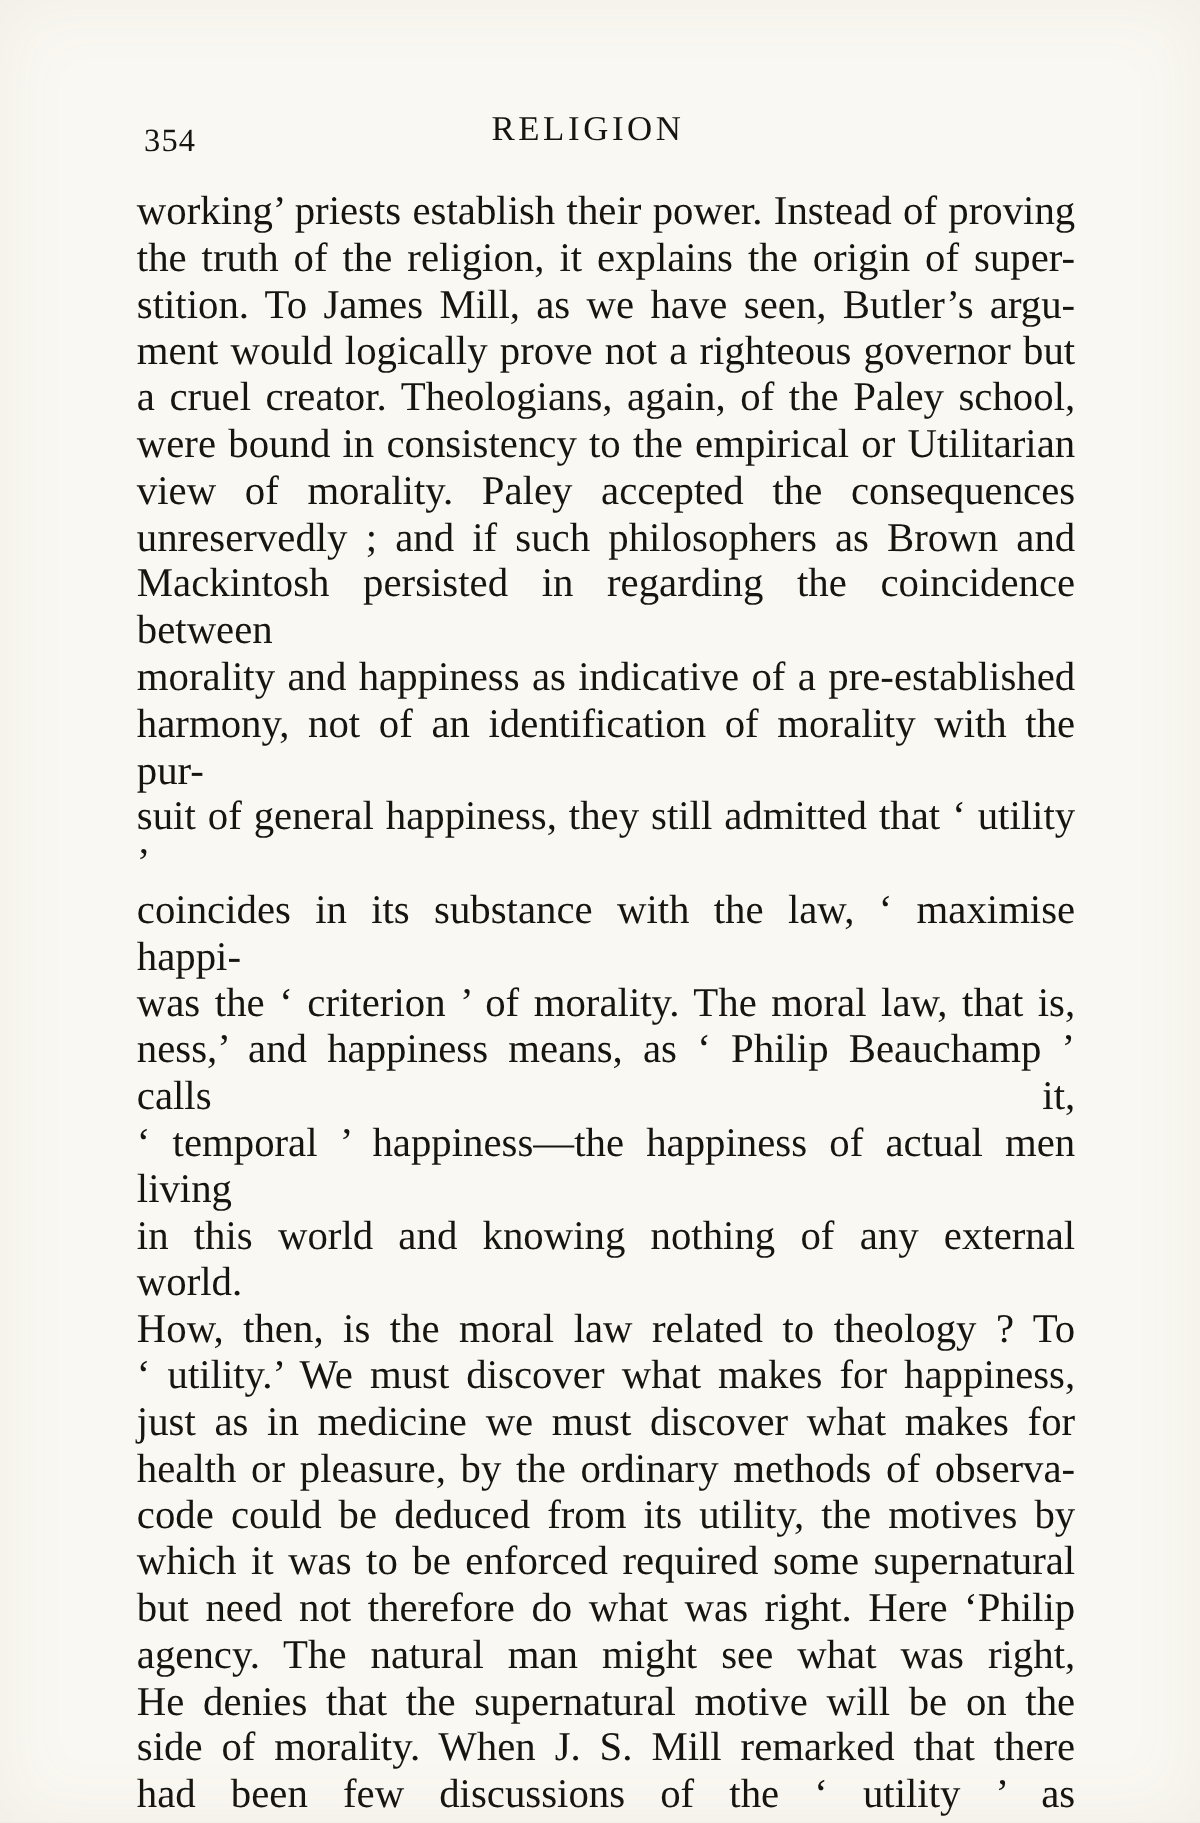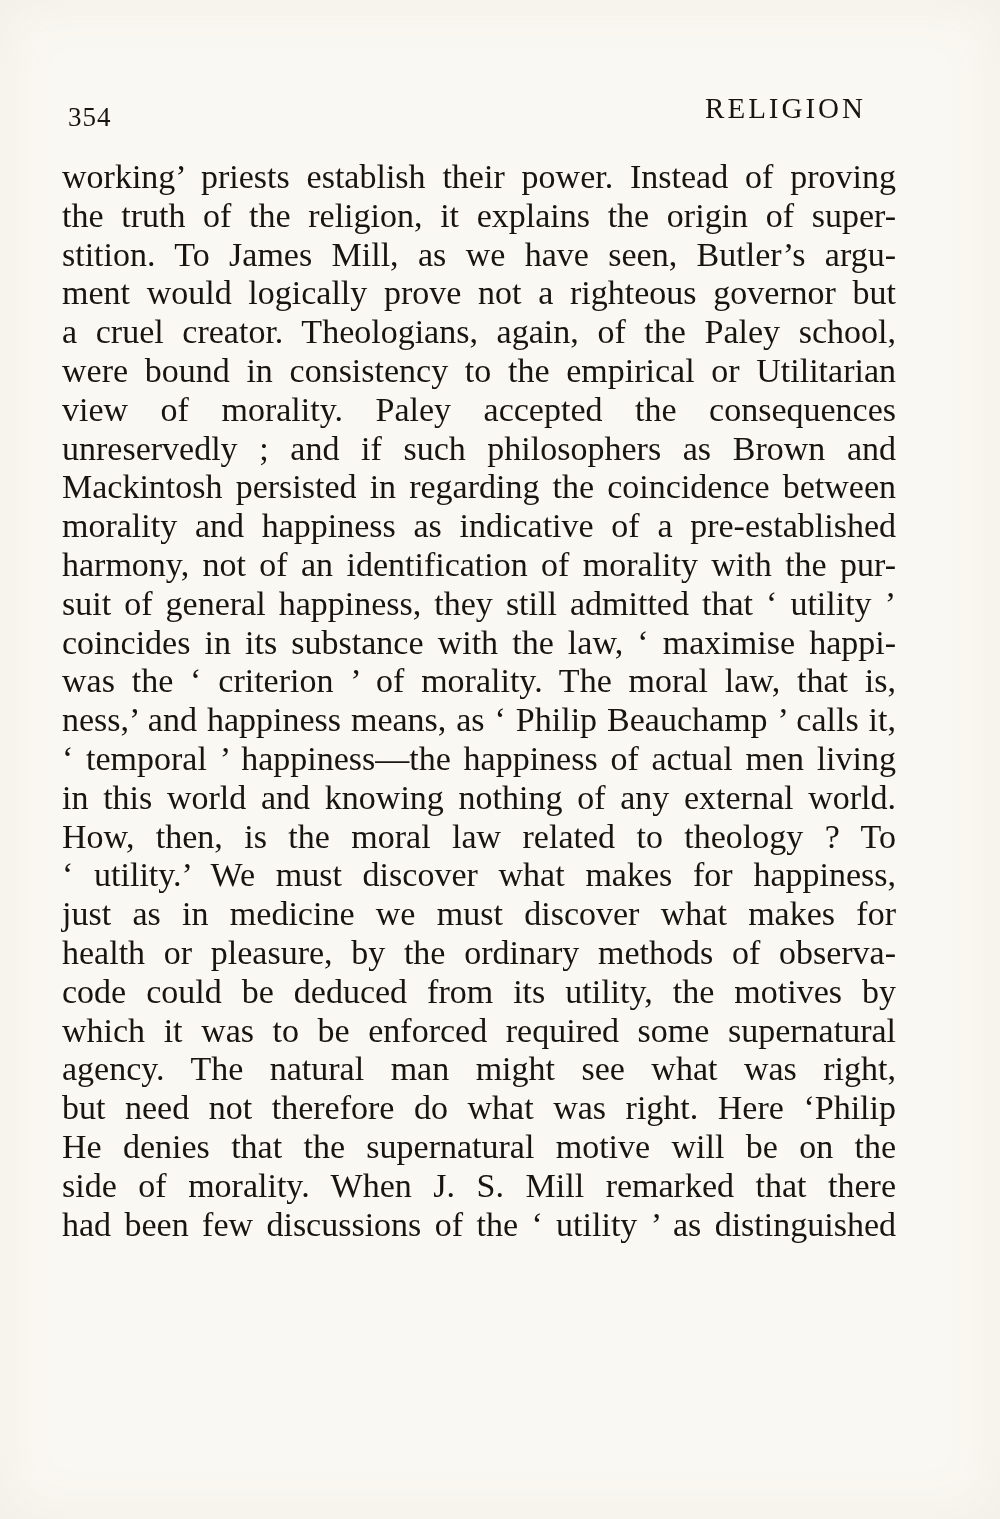--- a/index.html
+++ b/index.html
@@ -7,21 +7,21 @@
     padding: 0;
     background: #e9e6df;
   }
   .page {
     position: relative;
     width: 1000px;
     height: 1519px;
     margin: 0 auto;
     background: #faf8f2;
     box-sizing: border-box;
-    padding: 92px 104px 0 62px;
+    padding: 92px 104px 0 114px;
     font-family: "Liberation Serif", "DejaVu Serif", serif;
     color: #181410;
     box-shadow: inset 0 0 60px rgba(120,110,90,0.08);
     overflow: hidden;
   }
   .page-header {
     position: relative;
     height: 44px;
     margin-bottom: 22px;
   }
@@ -30,21 +30,21 @@
     left: 6px;
     top: 10px;
     font-size: 27px;
     letter-spacing: 1px;
   }
   .header-title {
     position: absolute;
     left: 0;
     right: 30px;
     top: 0;
-    text-align: right;
+    text-align: center;
     font-size: 29px;
     letter-spacing: 3px;
   }
   .text-block {
     width: 100%;
   }
   .text-line {
     font-size: 34px;
     line-height: 38.8px;
     text-align: justify;
@@ -79,19 +79,19 @@
       <div class="text-line">was the ‘ criterion ’ of morality.  The moral law, that is,</div>
       <div class="text-line">ness,’ and happiness means, as ‘ Philip Beauchamp ’ calls it,</div>
       <div class="text-line">‘ temporal ’ happiness—the happiness of actual men living</div>
       <div class="text-line">in this world and knowing nothing of any external world.</div>
       <div class="text-line">How, then, is the moral law related to theology ?  To</div>
       <div class="text-line">‘ utility.’  We must discover what makes for happiness,</div>
       <div class="text-line">just as in medicine we must discover what makes for</div>
       <div class="text-line">health or pleasure, by the ordinary methods of observa-</div>
       <div class="text-line">code could be deduced from its utility, the motives by</div>
       <div class="text-line">which it was to be enforced required some supernatural</div>
+      <div class="text-line">but need not therefore do what was right.  Here ‘Philip</div>
       <div class="text-line">agency.  The natural man might see what was right,</div>
-      <div class="text-line">but need not therefore do what was right.  Here ‘Philip</div>
       <div class="text-line">He denies that the supernatural motive will be on the</div>
       <div class="text-line">side of morality.  When J. S. Mill remarked that there</div>
       <div class="text-line">had been few discussions of the ‘ utility ’ as distinguished</div>
     </div>
 </div>
 
 </body></html>

